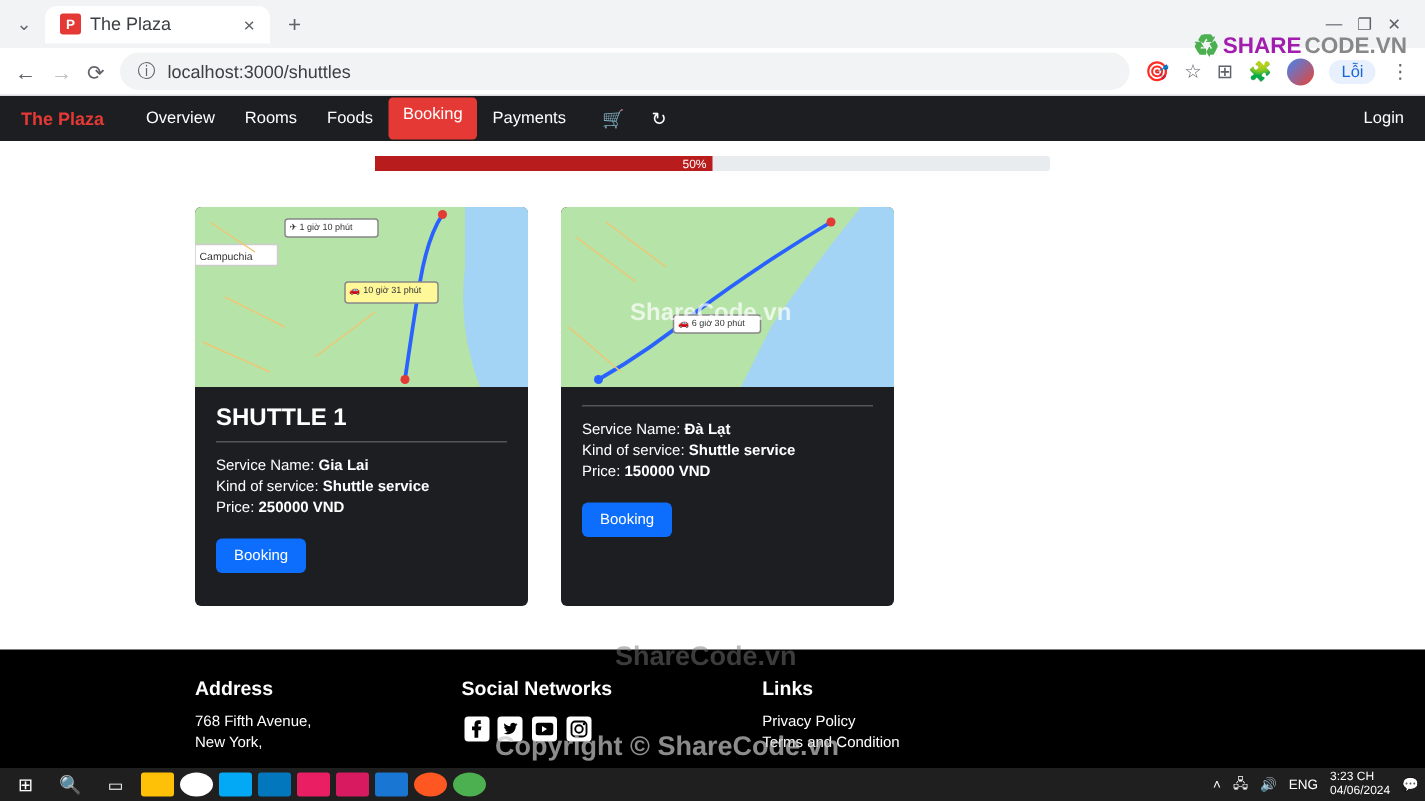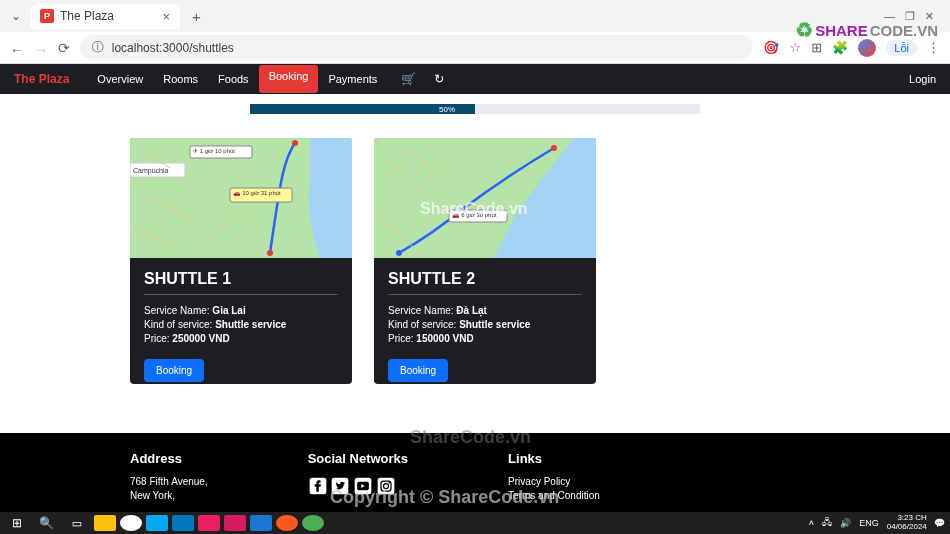--- a/index.html
+++ b/index.html
@@ -27,27 +27,27 @@
 .brand { color: #e53935; font-weight: bold; font-size: 12px; margin-right: 18px; }
 .nav-links { display: flex; gap: 0; }
 .nav-link { color: #fff; font-size: 11px; padding: 8px 10px; cursor: pointer; }
 .nav-link.active { background: #e53935; border-radius: 3px; padding: 5px 10px; }
 .nav-icons { display: flex; gap: 18px; color: #fff; margin-left: 14px; font-size: 12px; }
 .nav-right { margin-left: auto; color: #fff; font-size: 11px; cursor: pointer; }
 
 
 .progress-wrap { display: flex; justify-content: center; padding: 10px 0 4px; }
 .progress-bar { width: 450px; height: 10px; background: #e9ecef; border-radius: 2px; position: relative; }
-.progress-fill { width: 50%; height: 100%; background: #0c4a6e; display: flex; align-items: center; justify-content: flex-end; color: #fff; font-size: 8px; padding-right: 20px; }
+.progress-fill { width: 50%; height: 100%; background: #b91c1c; display: flex; align-items: center; justify-content: flex-end; color: #fff; font-size: 8px; padding-right: 4px; }
 
 
 .cards-row { display: flex; gap: 22px; padding: 20px 0 0 130px; }
 .card { width: 222px; background: #1c1e22; border-radius: 4px; overflow: hidden; }
 .card-map { width: 100%; height: 120px; position: relative; overflow: hidden; }
-.card-body { padding: 12px 14px 2px; color: #fff; }
+.card-body { padding: 12px 14px 22px; color: #fff; }
 .card-title { font-size: 16px; font-weight: bold; margin-bottom: 6px; }
 .card-hr { border: none; border-top: 1px solid #555; margin-bottom: 10px; }
 .card-line { font-size: 10px; margin-bottom: 3px; }
 .card-line strong { font-weight: bold; }
 .book-btn { background: #0d6efd; color: #fff; border: none; border-radius: 4px; padding: 6px 12px; font-size: 10px; margin-top: 12px; cursor: pointer; }
 
 
 .mapbg { width: 100%; height: 100%; }
 
 
@@ -67,21 +67,21 @@
 .logo-wm .s1 { color: #a21caf; font-size: 15px; }
 .logo-wm .s2 { color: #888; font-size: 15px; }
 
 
 .taskbar { position: absolute; bottom: 0; left: 0; right: 0; height: 22px; background: #1f1f1f; display: flex; align-items: center; padding: 0 4px; gap: 4px; }
 .tb-item { width: 26px; height: 18px; display: flex; align-items: center; justify-content: center; font-size: 11px; color: #fff; }
 .tb-win { font-size: 12px; }
 .tb-search { font-size: 12px; }
 .tb-app { width: 22px; height: 16px; border-radius: 2px; }
 .tb-right { margin-left: auto; display: flex; align-items: center; gap: 8px; color: #fff; font-size: 9px; }
-.tb-time { text-align: right; line-height: 1.1; font-size: 8px; }
+.tb-time { text-align: left; line-height: 1.1; font-size: 8px; }
 </style>
 </head>
 <body>
 
 <div class="browser-chrome">
   <div class="tab-bar">
     <div class="window-controls-left">⌄</div>
     <div class="tab">
       <div class="tab-favicon">P</div>
       <span>The Plaza</span>
@@ -184,21 +184,20 @@
         <path d="M120 120 L222 120 L222 0 L200 0 Q160 50 140 80 Q130 100 120 120 Z" fill="#a3d3f5"></path>
         <path d="M25 115 Q60 95 90 70 Q130 40 180 10" stroke="#2962ff" stroke-width="2.5" fill="none"></path>
         <circle cx="180" cy="10" r="3" fill="#e53935"></circle>
         <circle cx="25" cy="115" r="3" fill="#2962ff"></circle>
         <rect x="75" y="72" width="58" height="12" fill="#fff" stroke="#888" rx="2"></rect>
         <path d="M10 20 L50 50 M30 10 L70 40 M5 80 L40 110" stroke="#f0c674" stroke-width="1" fill="none"></path>
       </svg>
       <div style="position:absolute;top:73px;left:78px;font-size:6px;color:#333">🚗 6 giờ 30 phút</div>
     </div>
     <div class="card-body">
-      <div class="card-title">SHUTTLE 2</div>
       <hr class="card-hr">
       <div class="card-line">
         <span>Service Name:</span> <strong>Đà Lạt</strong>
       </div>
       <div class="card-line">
         <span>Kind of service:</span> <strong>Shuttle service</strong>
       </div>
       <div class="card-line">
         <span>Price:</span> <strong>150000 VND</strong>
       </div>

